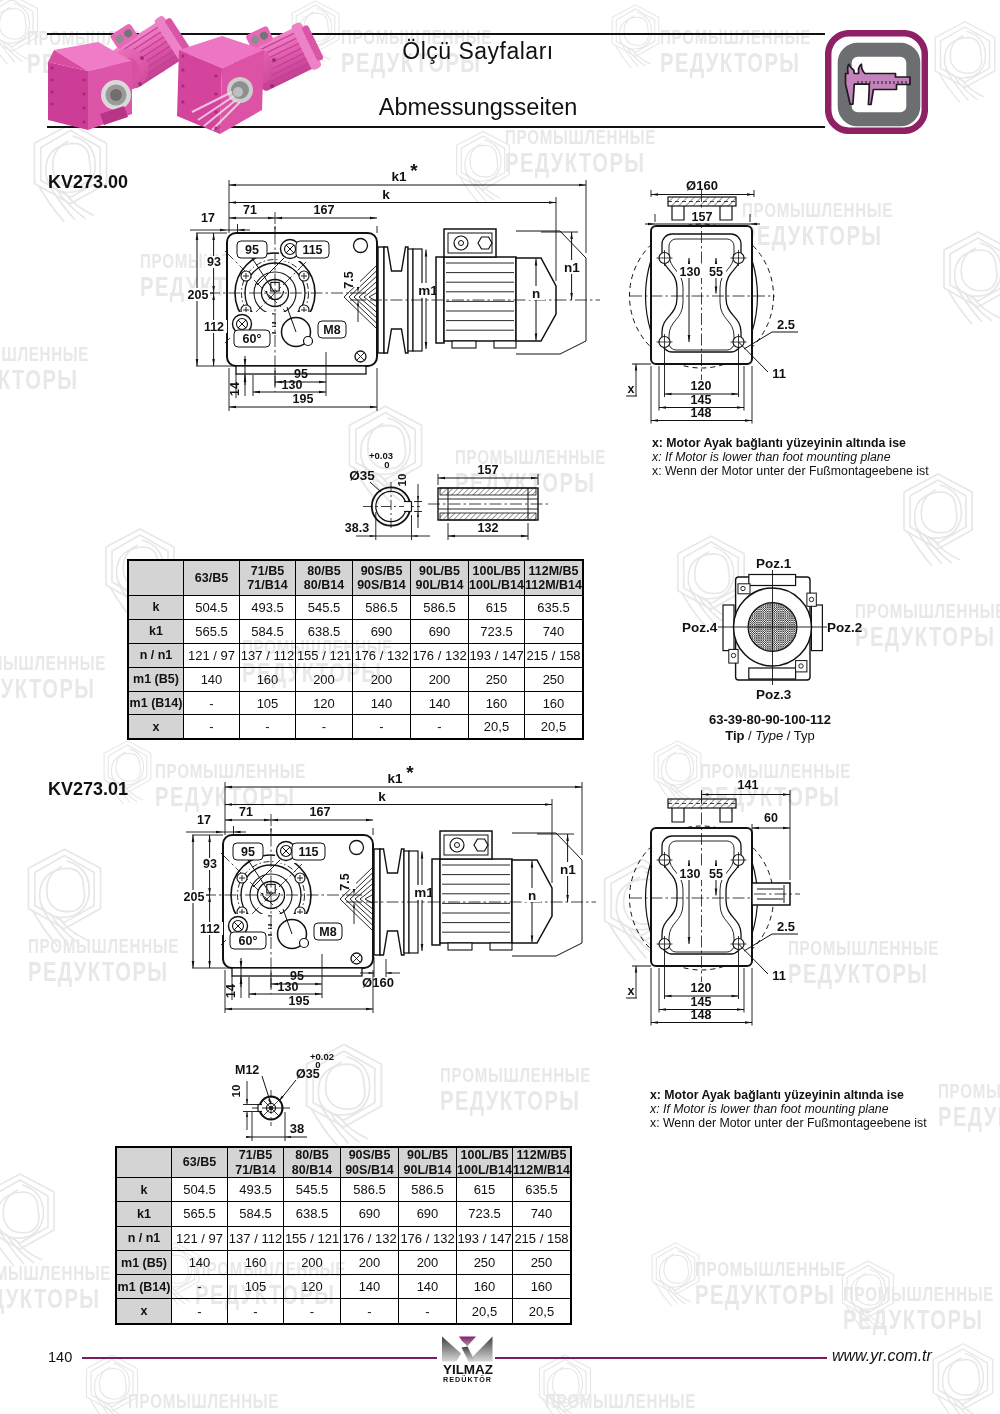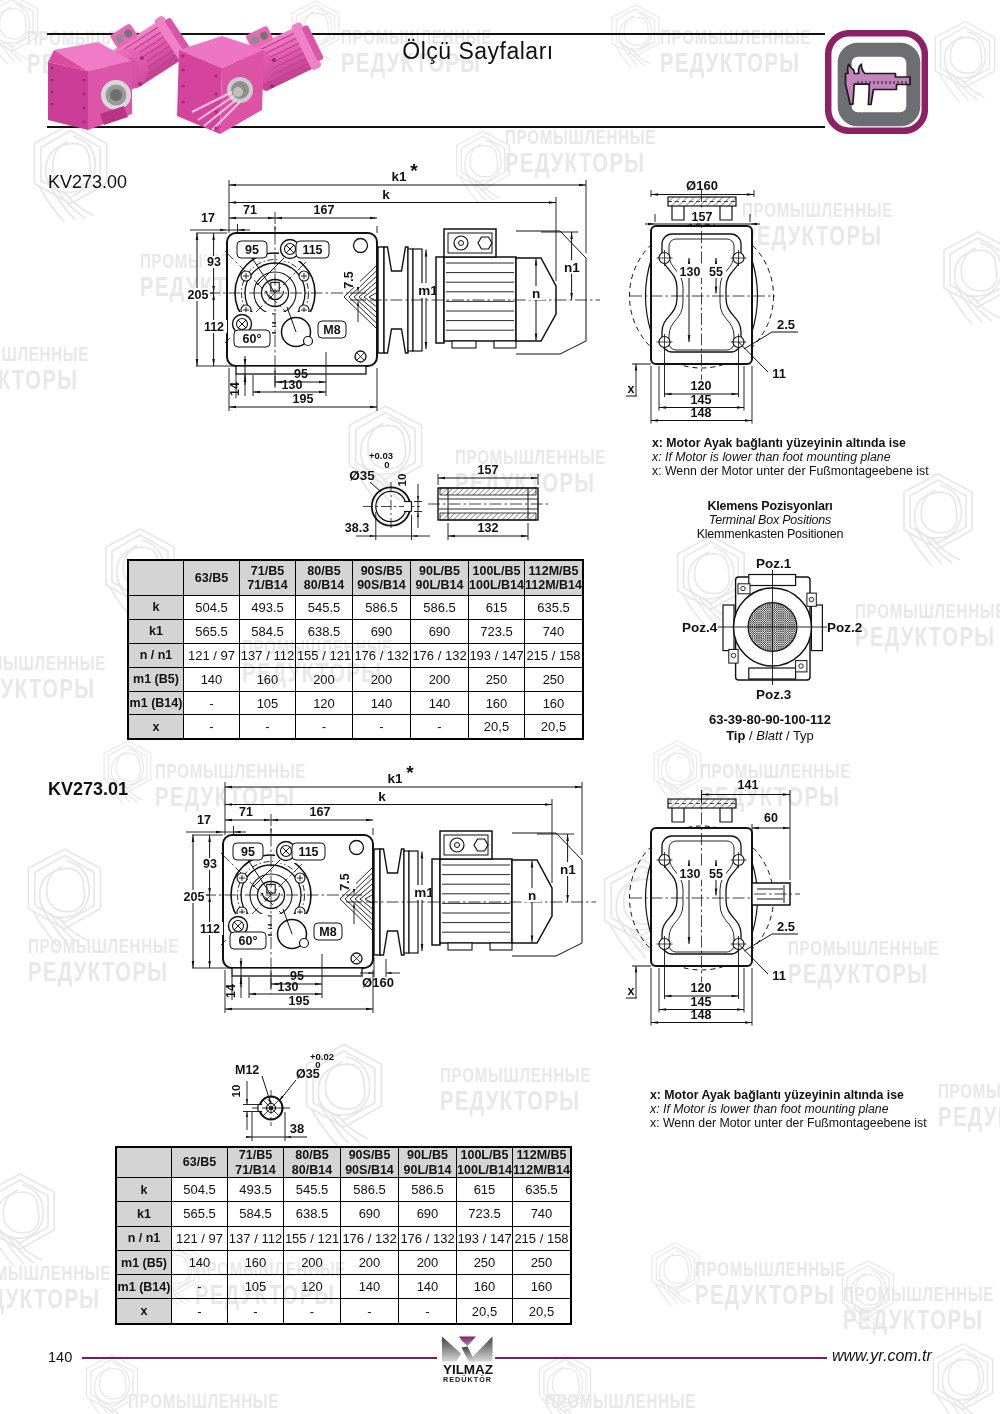--- a/index.html
+++ b/index.html
@@ -313,20 +313,21 @@
       </svg>
     </div>
 
 <div class="abs" style="left:47px;top:33px;width:778px;height:2.4px;background:#111"></div>
 
 <div class="abs" style="left:47px;top:126px;width:778px;height:2.4px;background:#111"></div>
 
 <div class="abs" style="left:278px;top:38px;width:400px;text-align:center;font-size:23px;font-weight:normal;letter-spacing:0.5px">Ölçü Sayfaları</div>
 
 
+<div class="abs" style="left:278px;top:94px;width:400px;text-align:center;font-size:23.5px">Abmessungsseiten</div>
 
 <svg class="abs" style="left:825px;top:30px" width="103" height="104" viewBox="0 0 103 104">
       <rect x="3.2" y="3.2" width="96.6" height="97.6" rx="21" fill="#fff" stroke="#8e2066" stroke-width="6.5"></rect>
       <rect x="19.7" y="19.7" width="68.6" height="69.6" rx="13" fill="none" stroke="#6d6e71" stroke-width="14"></rect>
       <g stroke="#1c1c1c" stroke-width="1.7" fill="#c583be" stroke-linejoin="round">
         <path d="M20.5,43.5 L23,43.5 C22.2,38.5 22.4,36.2 23.8,34.3 C25.2,36.8 26.6,38.6 28.8,40.2 L29.2,43.5 L33.6,43.5 C33,38.6 33.8,36.2 36.4,34.2 C36.4,37.8 37.2,40.8 39.8,43.5 L70.5,43.5 L70.5,47 L85,47 L85,54.5 L71.5,54.5 L71.5,59.5 L48.4,59.5 L46,74.5 L43.4,74.5 L44.2,59.5 L44.2,54.2 L29.3,54 L27.9,74.2 L25.2,74.2 L20.5,54 Z"></path>
       </g>
       <g stroke="#1c1c1c" stroke-width="1">
         <line x1="33" y1="51" x2="33" y2="54"></line>
         <line x1="37" y1="51" x2="37" y2="54"></line>
@@ -444,21 +445,21 @@
       <circle cx="7" cy="52" r="1.6" fill="#a12b77"></circle>
       <circle cx="7" cy="68" r="1.6" fill="#a12b77"></circle>
       <circle cx="7" cy="84" r="1.6" fill="#a12b77"></circle>
       <circle cx="40" cy="58" r="1.6" fill="#a12b77"></circle>
       <circle cx="40" cy="76" r="1.6" fill="#a12b77"></circle>
       <circle cx="40" cy="94" r="1.6" fill="#a12b77"></circle>
       <circle cx="40" cy="110" r="1.6" fill="#a12b77"></circle>
     </svg>
 
 
-<div class="abs" style="left:48px;top:172px;font-size:18px;font-weight:normal">KV273.00</div>
+<div class="abs" style="left:48px;top:172px;font-size:18px;font-weight:bold">KV273.00</div>
 
 <div class="abs" style="left:48px;top:779px;font-size:18px;font-weight:bold">KV273.01</div>
 
 <svg class="abs" style="left:180px;top:160px" width="430" height="290" viewBox="180 160 430 290">
       <rect x="227" y="233" width="150" height="133" rx="9" fill="#fff" stroke="#111" stroke-width="2"></rect>
       <rect x="236" y="366" width="130" height="8" fill="#fff" stroke="#111" stroke-width="1.3"></rect>
       <circle cx="360.5" cy="245.5" r="7.0" fill="#fff" stroke="#111" stroke-width="1.3"></circle>
       <circle cx="360.5" cy="356.5" r="5.5" fill="#fff" stroke="#111" stroke-width="1.3"></circle>
       <line x1="357.0" y1="353.0" x2="364.0" y2="360.0" stroke="#111" stroke-width="0.9"></line>
       <line x1="364.0" y1="353.0" x2="357.0" y2="360.0" stroke="#111" stroke-width="0.9"></line>
@@ -773,25 +774,20 @@
       <polygon points="538.0,478.0 531.0,479.3 531.0,476.7" fill="#111"></polygon>
       <text x="488.0" y="474.0" font-family="Liberation Sans, sans-serif" font-size="12.5" font-weight="bold" text-anchor="middle" fill="#111">157</text>
       <line x1="448.0" y1="523.0" x2="448.0" y2="540.0" stroke="#111" stroke-width="0.9"></line>
       <line x1="528.0" y1="523.0" x2="528.0" y2="540.0" stroke="#111" stroke-width="0.9"></line>
       <line x1="448.0" y1="536.0" x2="528.0" y2="536.0" stroke="#111" stroke-width="1"></line>
       <polygon points="448.0,536.0 455.0,534.7 455.0,537.3" fill="#111"></polygon>
       <polygon points="528.0,536.0 521.0,537.3 521.0,534.7" fill="#111"></polygon>
       <text x="488.0" y="532.0" font-family="Liberation Sans, sans-serif" font-size="12.5" font-weight="bold" text-anchor="middle" fill="#111">132</text>
     </svg>
 
-<div class="abs" style="left:640px;top:499px;width:260px;text-align:center;font-size:12.5px;line-height:14.2px;letter-spacing:-0.2px">
-      <div style="font-weight:bold">Klemens Pozisyonları</div>
-      <div style="font-style:italic">Terminal Box Positions</div>
-      <div>Klemmenkasten Positionen</div>
-    </div>
 
 <svg class="abs" style="left:715px;top:560px" width="115" height="130" viewBox="715 560 115 130">
       <defs>
         <pattern id="xh" width="2.2" height="2.2" patternUnits="userSpaceOnUse">
           <path d="M0 0 L2.2 2.2 M2.2 0 L0 2.2" stroke="#1a1a1a" stroke-width="0.6"></path>
         </pattern>
       </defs>
       <rect x="735.6" y="577" width="74.4" height="103" rx="3" fill="#fff" stroke="#111" stroke-width="1.4"></rect>
       <rect x="748.8" y="574.5" width="46.8" height="11" fill="#fff" stroke="#111" stroke-width="1.2"></rect>
       <rect x="748.8" y="668" width="46.8" height="11" fill="#fff" stroke="#111" stroke-width="1.2"></rect>
@@ -814,21 +810,21 @@
 <div class="abs" style="left:756px;top:556px;font-size:13.5px;font-weight:bold">Poz.1</div>
 
 <div class="abs" style="left:682px;top:620px;font-size:13.5px;font-weight:bold">Poz.4</div>
 
 <div class="abs" style="left:827px;top:620px;font-size:13.5px;font-weight:bold">Poz.2</div>
 
 <div class="abs" style="left:756px;top:687px;font-size:13.5px;font-weight:bold">Poz.3</div>
 
 <div class="abs" style="left:640px;top:712px;width:260px;text-align:center;font-size:13px;font-weight:bold">63-39-80-90-100-112</div>
 
-<div class="abs" style="left:640px;top:728px;width:260px;text-align:center;font-size:13px"><b>Tip</b> / <i>Blatt</i> / Typ</div>
+<div class="abs" style="left:640px;top:728px;width:260px;text-align:center;font-size:13px"><b>Tip</b> / <i>Type</i> / Typ</div>
 
 <table style="position:absolute;left:127px;top:559px;border-collapse:collapse;border:2px solid #000;table-layout:fixed;font-family:'Liberation Sans',sans-serif">
       <tbody>
         <tr>
           <td style="width:54px;height:34px;border:1.4px solid #000;background:#d4d4d4;text-align:center;vertical-align:middle;font-size:12.5px;font-weight:bold;line-height:14.5px;padding:0"></td>
           <td style="width:55px;height:34px;border:1.4px solid #000;background:#d4d4d4;text-align:center;vertical-align:middle;font-size:12.5px;font-weight:bold;line-height:14.5px;padding:0">63/B5</td>
           <td style="width:55px;height:34px;border:1.4px solid #000;background:#d4d4d4;text-align:center;vertical-align:middle;font-size:12.5px;font-weight:bold;line-height:14.5px;padding:0">71/B5<br>71/B14</td>
           <td style="width:56px;height:34px;border:1.4px solid #000;background:#d4d4d4;text-align:center;vertical-align:middle;font-size:12.5px;font-weight:bold;line-height:14.5px;padding:0">80/B5<br>80/B14</td>
           <td style="width:57px;height:34px;border:1.4px solid #000;background:#d4d4d4;text-align:center;vertical-align:middle;font-size:12.5px;font-weight:bold;line-height:14.5px;padding:0">90S/B5<br>90S/B14</td>
           <td style="width:57px;height:34px;border:1.4px solid #000;background:#d4d4d4;text-align:center;vertical-align:middle;font-size:12.5px;font-weight:bold;line-height:14.5px;padding:0">90L/B5<br>90L/B14</td>

